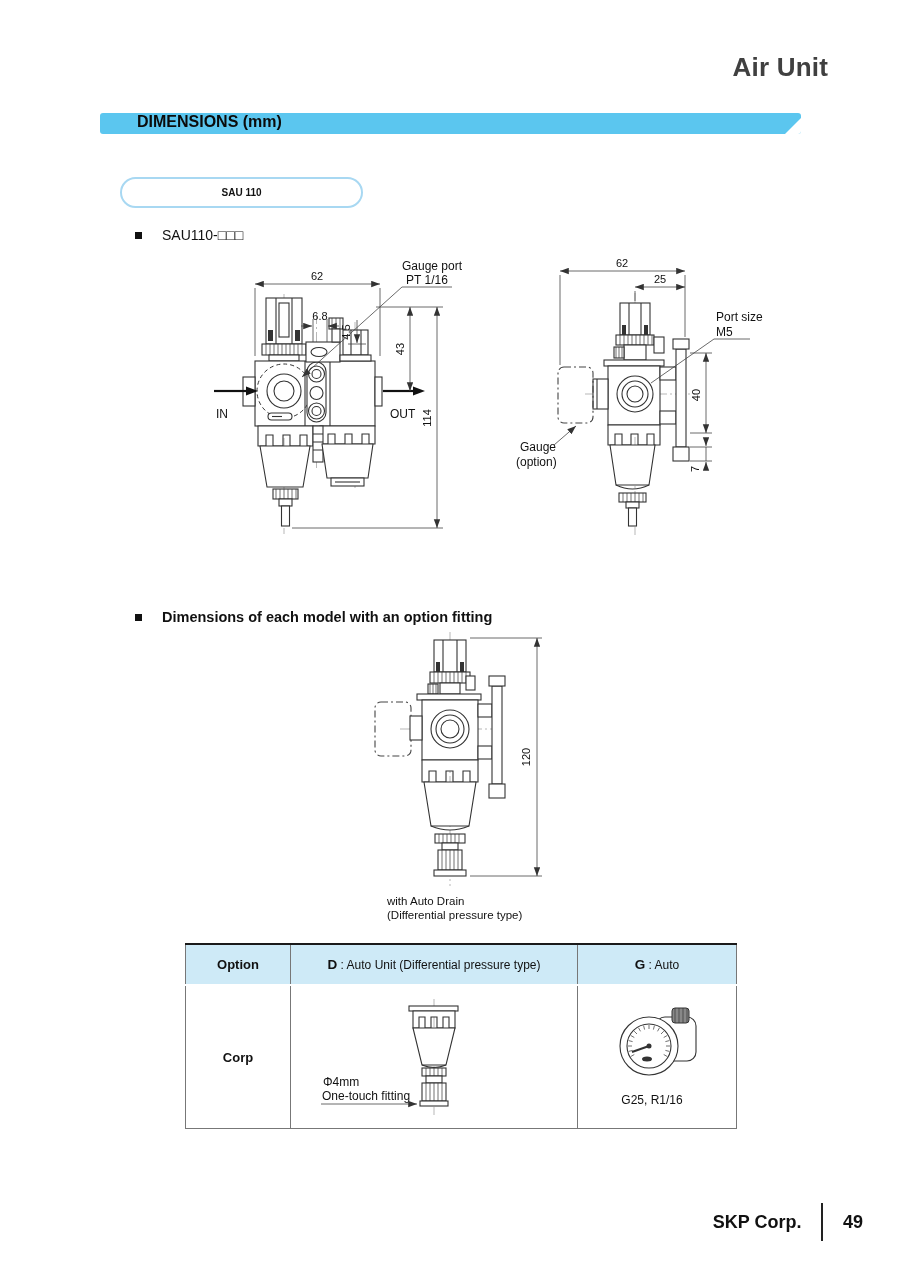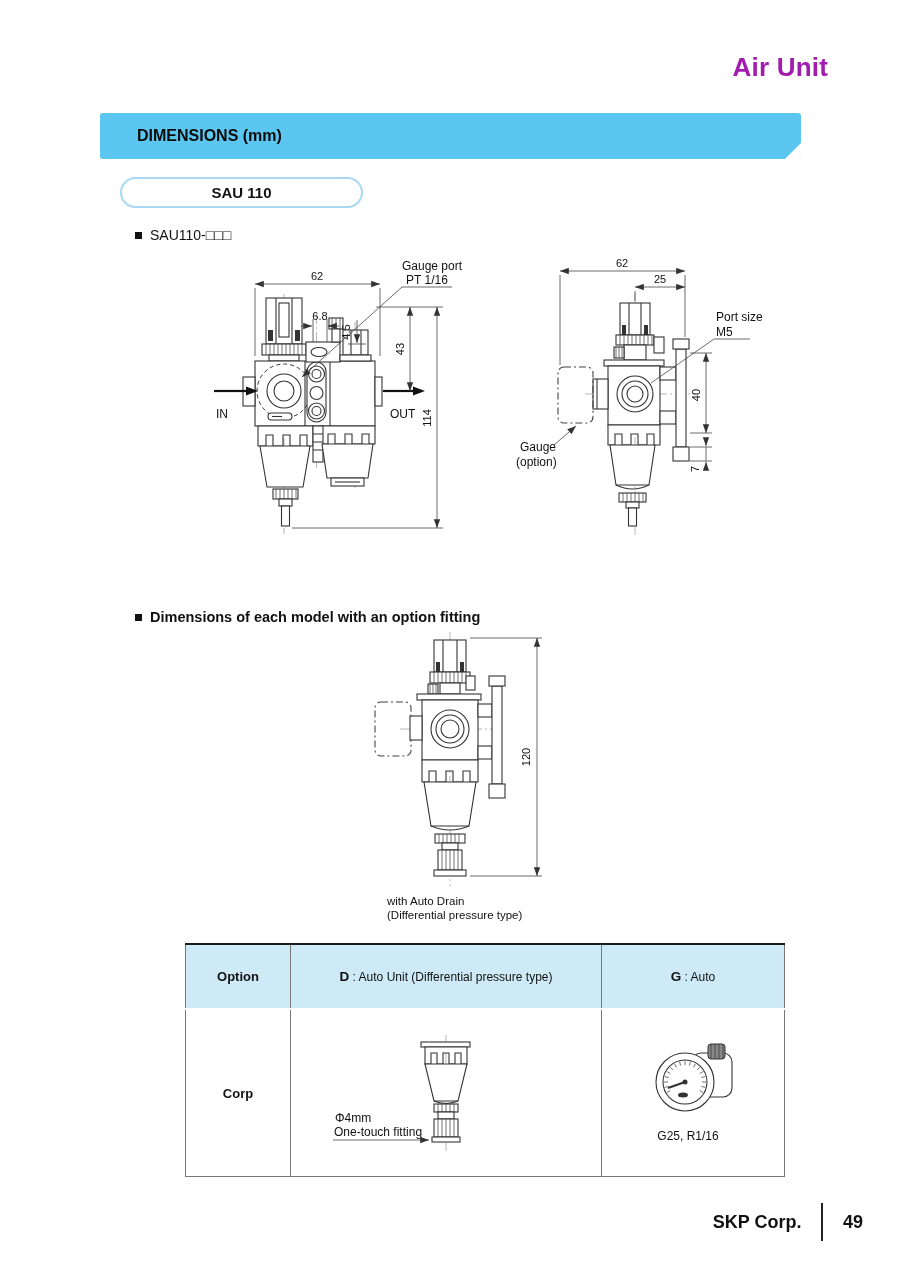--- a/index.html
+++ b/index.html
@@ -1,34 +1,34 @@
 <!DOCTYPE html>
 <html><head>
 <meta charset="utf-8">
 <style>
   html,body{margin:0;padding:0}
   body{width:900px;height:1273px;position:relative;background:#fff;
        font-family:"Liberation Sans",sans-serif;color:#111}
 
   .page-title{position:absolute;top:52px;right:72px;font-size:26px;font-weight:bold;
-              color:#a21caf;letter-spacing:.2px}
-
-  .section-bar{position:absolute;left:100px;top:113px;width:701px;height:46px;
+              color:#404040;letter-spacing:.2px}
+
+  .section-bar{position:absolute;left:100px;top:113px;width:701px;height:21px;
                background:#5bc6ef;border-radius:3px;overflow:hidden;
-               display:flex;align-items:center}
+               display:flex;}
   .section-bar .lab{padding-left:37px;font-size:16px;font-weight:bold;color:#0b0b0b}
   .fold{position:absolute;right:0;bottom:0;width:0;height:0;
         border-left:16px solid transparent;border-bottom:16px solid #fff}
 
   .model-pill{position:absolute;left:120px;top:177px;width:239px;height:27px;
               border:2px solid #a8d8f2;border-radius:16px;background:#fff;
               display:flex;align-items:center;justify-content:center;
-              font-size:15px;font-weight:bold}
-
-  .bullet{position:absolute;display:flex;align-items:center;gap:8px;font-size:14px}
+              font-size:10px;font-weight:bold}
+
+  .bullet{position:absolute;display:flex;align-items:center;gap:20px;font-size:14px}
   .bullet .sq{width:7px;height:7px;background:#111;flex:0 0 auto}
   .bullet.b1{left:135px;top:227px}
   .bullet.b2{left:135px;top:609px;font-weight:bold;font-size:14.5px}
 
   .drw{position:absolute}
   .ln{fill:none;stroke:#333;stroke-width:1.1}
   .obj{fill:#fff;stroke:#333;stroke-width:1.1}
   .drk{fill:#333;stroke:none}
   .dsh{fill:none;stroke:#333;stroke-width:1;stroke-dasharray:4 3}
   .dshd{fill:none;stroke:#444;stroke-width:1.1;stroke-dasharray:7 3 2 3}
@@ -36,21 +36,21 @@
   .dim{stroke:#444;stroke-width:.8;fill:none}
   .flw{stroke:#111;stroke-width:2.2}
   .hat{fill:none;stroke:#333;stroke-width:.7}
   text{font-family:"Liberation Sans",sans-serif}
   .dtx{font-size:11px;fill:#111}
   .lbl{font-size:12px;fill:#111}
   .cap{font-size:11.5px;fill:#111}
 
   .opt-table{position:absolute;left:185px;top:943px;border-collapse:collapse;
              table-layout:fixed;border:1px solid #444;border-top:2px solid #1a1a1a}
-  .opt-table th,.opt-table td{border:1px solid #777;padding:16px}
+  .opt-table th,.opt-table td{border:1px solid #777;padding:4px}
   .opt-table th{background:#ceeaf7;height:31px;font-weight:normal;font-size:12px;
                 border-bottom:2px solid #fff}
   .opt-table th .key{font-weight:bold;font-size:13.5px}
   .opt-table th.opt,.opt-table td.model{font-weight:bold;font-size:13px;text-align:center}
   .opt-table td{height:134px;vertical-align:middle}
   .opt-table td.dcell,.opt-table td.gcell{position:relative}
   .opt-table svg{display:block}
 
   .footer{position:absolute;top:1198px;right:37px;height:48px;
           display:flex;align-items:center;font-size:18px;font-weight:bold}

